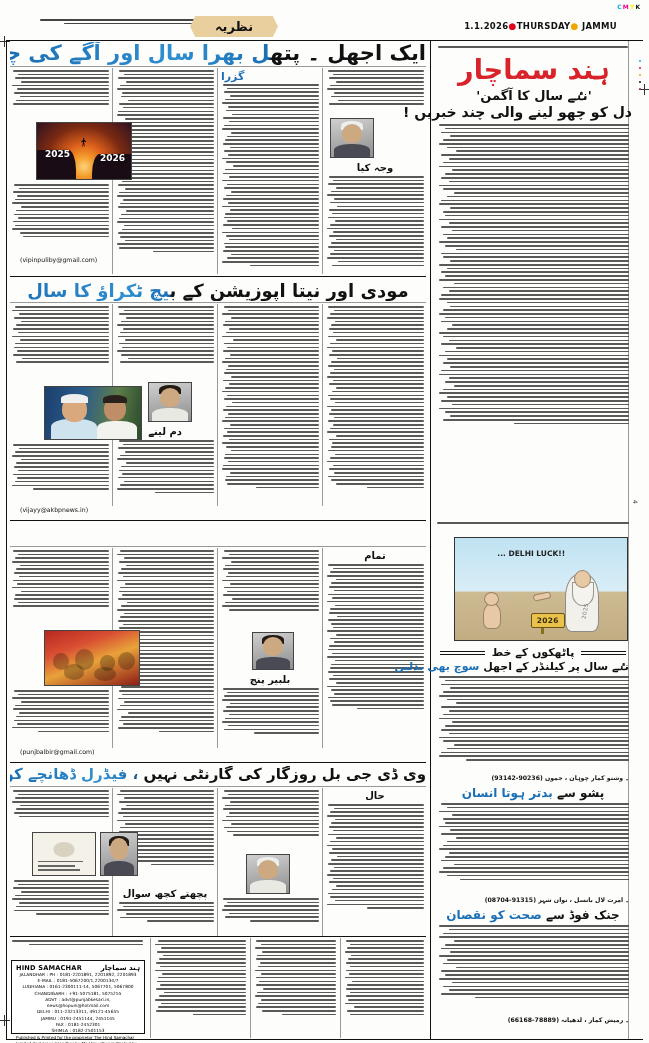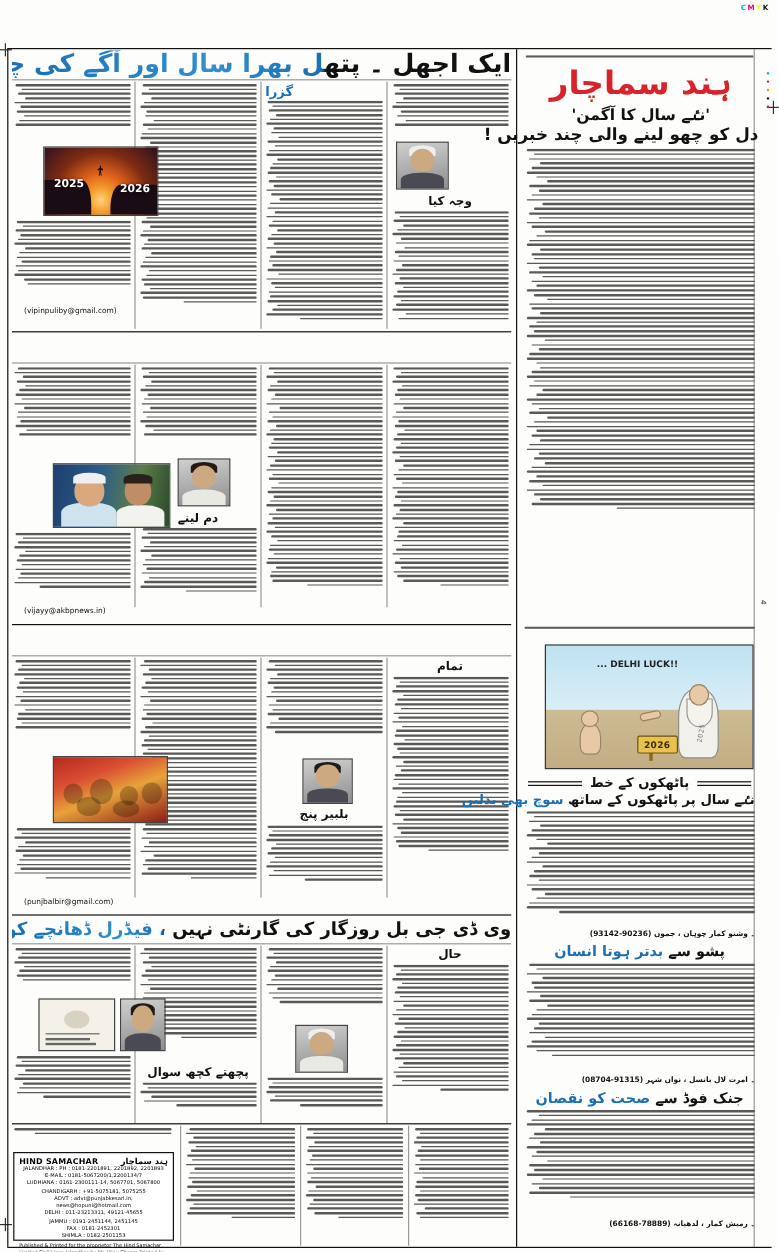--- a/index.html
+++ b/index.html
@@ -167,20 +167,32 @@
   <div class="cmark" style="right:-1px;top:84px;"></div>
   <div class="cmark" style="left:-1px;top:1015px;"></div>
 
   <div class="cmyk">
     <span style="color:#00aeef">C</span>
       <span style="color:#ec008c">M</span>
       <span style="color:#fff200">Y</span>
       <span style="color:#111">K</span>
   </div>
 
+  <div class="hdr">
+    <div class="blob tiny hdr-left urdu">
+      <i style="width:100%"></i>
+        <i style="width:88%;margin-left:12%"></i>
+    </div>
+    <div class="nazriya">
+      <span>نظریہ</span>
+    </div>
+    <div class="dateline">
+      <span>1.1.2026</span><span class="dot">●</span><span>THURSDAY</span><span class="dot2">●</span> <span>JAMMU</span>
+    </div>
+  </div>
 
   <div class="hrule" style="left:6px;right:6px;top:40px;"></div>
   <div class="vrule" style="left:430px;top:41px;height:998px;"></div>
   <div class="vrule light" style="right:20px;top:41px;height:998px;"></div>
   <div class="hrule" style="left:6px;right:6px;top:1039px;"></div>
   <div class="vrule" style="left:6px;top:41px;height:998px;"></div>
 
   <div class="blob tiny urdu" style="position:absolute;left:438px;top:46px;width:190px;">
     <i style="width:100%"></i>
   </div>
@@ -486,20 +498,25 @@
     <i style="width:98%"></i>
       <i style="width:96%"></i>
       <i style="width:99%"></i>
       <i style="width:91%"></i>
       <i style="width:88%"></i>
   </div>
   <div class="mail" style="position:absolute;left:20px;top:256px;">(vipinpuliby@gmail.com)</div>
 
   <div class="hrule" style="left:10px;width:416px;top:276px;"></div>
 
+  <div class="hl" style="position:absolute;left:10px;top:281px;width:416px;font-size:18px;line-height:1.1;
+              background:linear-gradient(90deg,#1b6fb5 0%,#2f8fd0 28%,#1b6fb5 38%,#111 39%,#111 100%);
+              -webkit-background-clip:text;background-clip:text;color:transparent;">
+    <span>مودی اور نیتا اپوزیشن کے بیچ ٹکراؤ کا سال</span>
+  </div>
   <div class="hrule light" style="left:10px;width:416px;top:302px;"></div>
 
   <div class="vrule light" style="left:112px;top:304px;height:202px;"></div>
   <div class="vrule light" style="left:217px;top:304px;height:202px;"></div>
   <div class="vrule light" style="left:322px;top:304px;height:202px;"></div>
 
   <div class="blob tiny urdu" style="position:absolute;left:326px;top:306px;width:98px;height:196px;">
     <i style="width:98%"></i>
       <i style="width:92%"></i>
       <i style="width:96%"></i>
@@ -1146,21 +1163,21 @@
     <div class="babyhead"></div>
   </div>
 
   <div class="secrule" style="left:440px;top:646px;width:186px;">
     <span class="ln"></span>
     <span class="tx">پاٹھکوں کے خط</span>
     <span class="ln"></span>
   </div>
 
   <div class="lh" style="position:absolute;left:437px;top:660px;width:192px;font-size:11px;">
-    <span class="k">نٸے سال پر پاٹھکوں کے ساتھ</span>
+    <span class="k">نٸے سال پر کیلنڈر کے اجھل</span>
     <span class="b">سوچ بھی بدلیں</span>
   </div>
   <div class="blob tiny urdu dense" style="position:absolute;left:437px;top:676px;width:192px;height:96px;">
     <i style="width:99%"></i>
       <i style="width:96%"></i>
       <i style="width:98%"></i>
       <i style="width:93%"></i>
       <i style="width:97%"></i>
     <i style="width:99%"></i>
       <i style="width:95%"></i>

